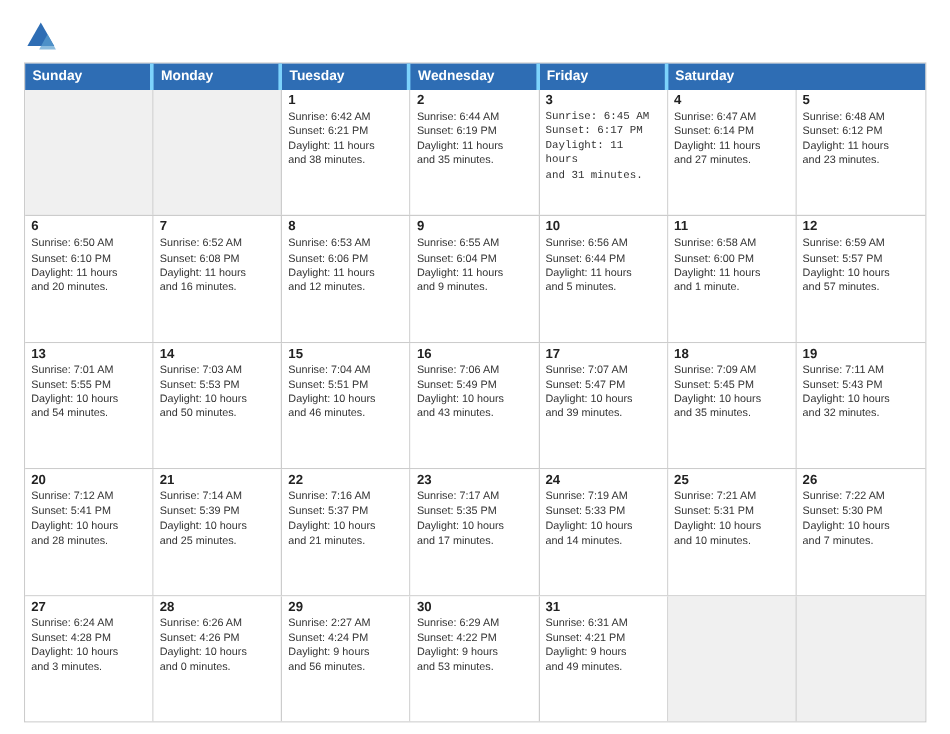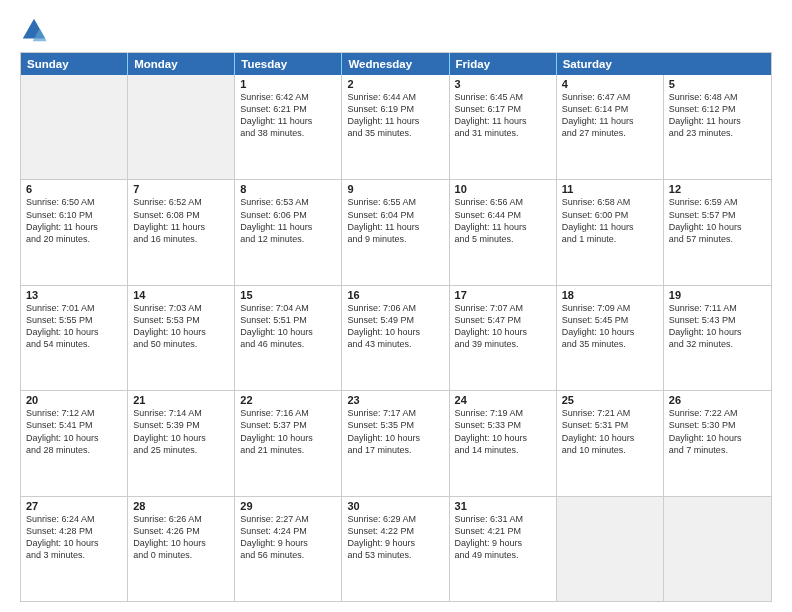--- a/index.html
+++ b/index.html
@@ -62,21 +62,21 @@
     .cal-header {
       display: grid;
       grid-template-columns: repeat(7, 1fr);
       background: #2e6db4;
     }
     .cal-header-cell {
       color: #fff;
       font-size: 11.5px;
       font-weight: bold;
       padding: 5px 6px;
-      border-right: 1px solid #7dd3fc;
+      border-right: 3px solid #7dd3fc;
       text-align: left;
     }
     .cal-header-cell:last-child { border-right: none; }
     .cal-body {
       flex: 1;
       display: flex;
       flex-direction: column;
     }
     .cal-row {
       display: grid;
@@ -153,21 +153,21 @@
           </div>
           <div class="cal-cell">
             <span class="day-num">2</span>
             <div class="cell-text" style="white-space: pre-line;">Sunrise: 6:44 AM
 Sunset: 6:19 PM
 Daylight: 11 hours
 and 35 minutes.</div>
           </div>
           <div class="cal-cell">
             <span class="day-num">3</span>
-            <div class="cell-text" style="white-space: pre-line;">Sunrise: 6:45 AM
+            <div class="cell-text" style="white-space: pre-line; font-family: Liberation Mono, monospace;">Sunrise: 6:45 AM
 Sunset: 6:17 PM
 Daylight: 11 hours
 and 31 minutes.</div>
           </div>
           <div class="cal-cell">
             <span class="day-num">4</span>
             <div class="cell-text" style="white-space: pre-line;">Sunrise: 6:47 AM
 Sunset: 6:14 PM
 Daylight: 11 hours
 and 27 minutes.</div>

